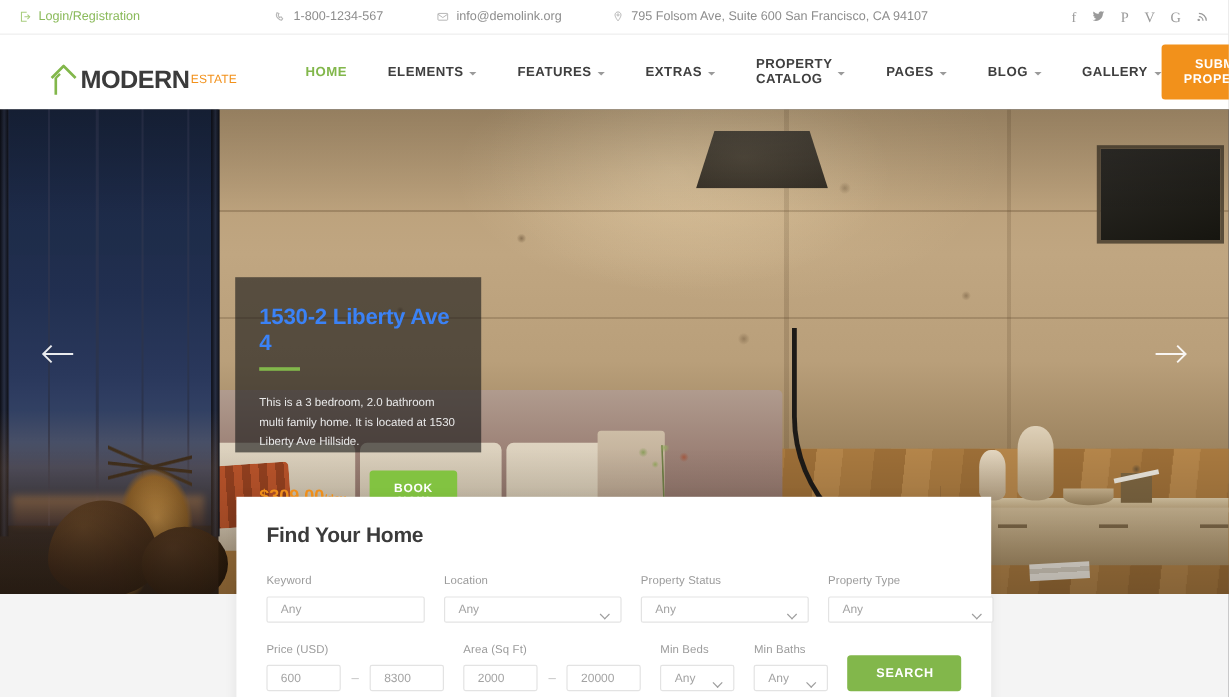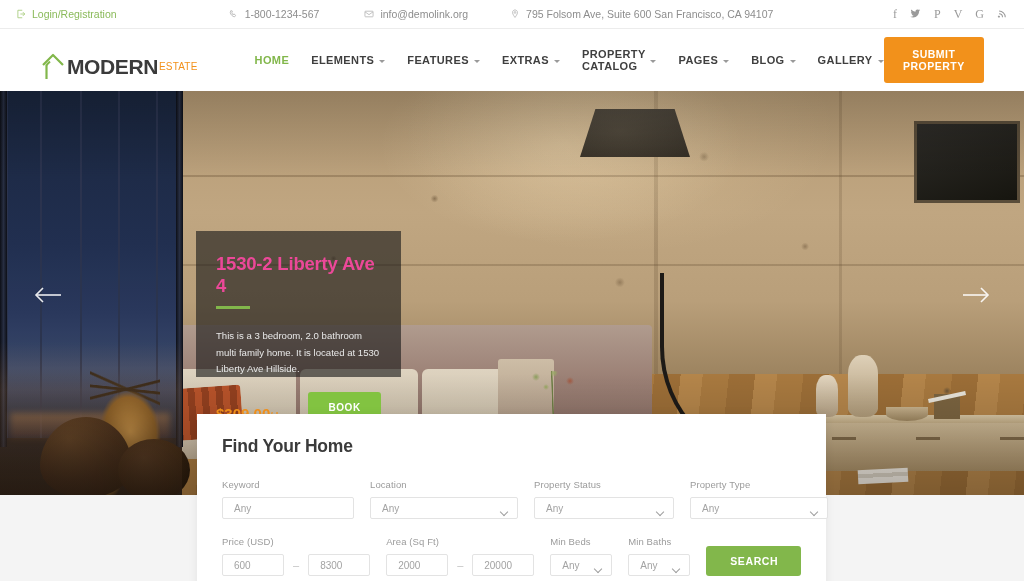--- a/index.html
+++ b/index.html
@@ -45,21 +45,21 @@
   .logo-mark svg { display:block; }
   .logo-text {
     font-size:21px; font-weight:bold; letter-spacing:-0.4px;
     color:#3b3b3b; line-height:1;
   }
   .logo-sub {
     font-size:10px; font-weight:normal; color:#f2911b;
     letter-spacing:0.2px; margin-left:1px;
   }
 
-  .nav { display:flex; align-items:center; margin-left:57px; gap:22px; }
+  .nav { display:flex; align-items:center; margin-left:57px; gap:34px; }
   .nav-item {
     font-size:11px; font-weight:bold; letter-spacing:0.4px;
     color:#3f3f3f; display:flex; align-items:center; gap:5px;
     cursor:pointer;
   }
   .nav-item.active { color:#82b74b; }
   .caret {
     width:0; height:0;
     border-left:3.5px solid transparent;
     border-right:3.5px solid transparent;
@@ -284,21 +284,21 @@
     background:linear-gradient(180deg, rgba(0,0,0,.18) 0%, transparent 22%, transparent 70%, rgba(0,0,0,.25) 100%);
   }
 
   
   .hero-caption {
     position:absolute; left:196px; top:140px; width:205px; height:146px;
     background:rgba(24,24,24,.62);
     padding:22px 20px 0 20px;
   }
   .cap-title {
-    color:#ec4899; font-size:18.5px; font-weight:bold; letter-spacing:-0.2px;
+    color:#3b82f6; font-size:18.5px; font-weight:bold; letter-spacing:-0.2px;
     line-height:1.2;
   }
   .cap-rule { width:34px; height:2.5px; background:#82b74b; margin-top:9px; }
   .cap-desc {
     color:#e8e8e8; font-size:9.6px; line-height:1.75; margin-top:19px;
   }
   .cap-bottom { display:flex; align-items:center; margin-top:14px; }
   .cap-price { color:#f2911b; font-size:15px; font-weight:bold; }
   .cap-price small { font-size:9px; font-weight:bold; }
   .cap-book {

